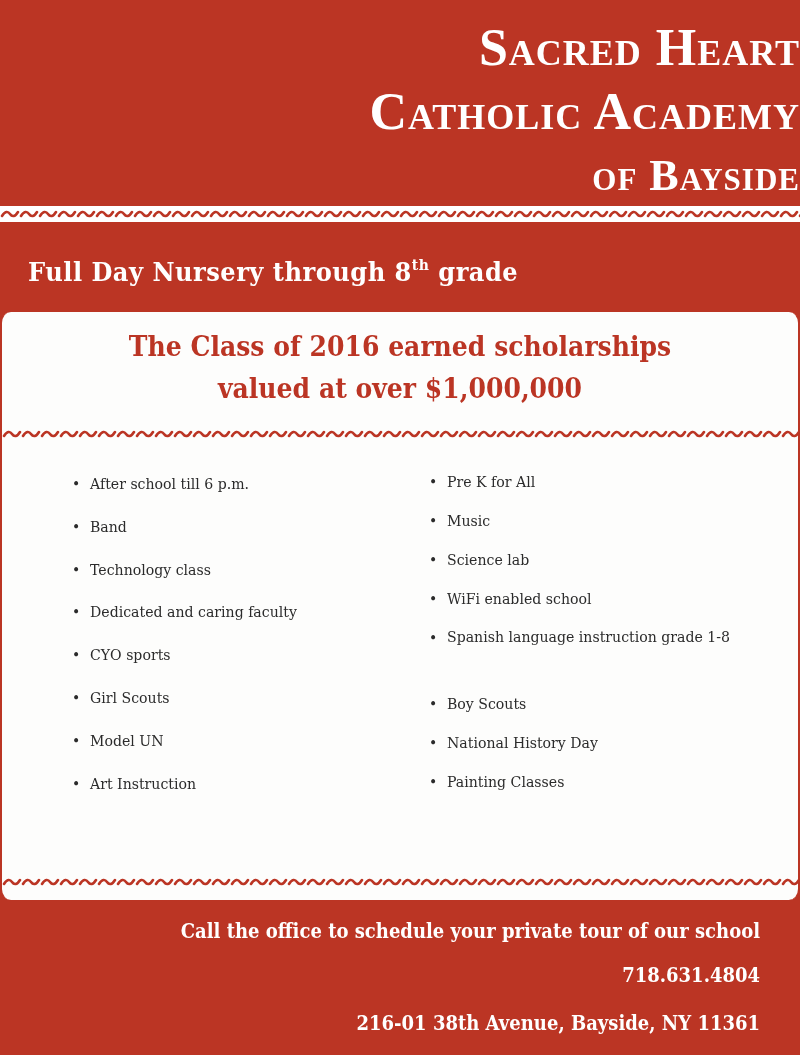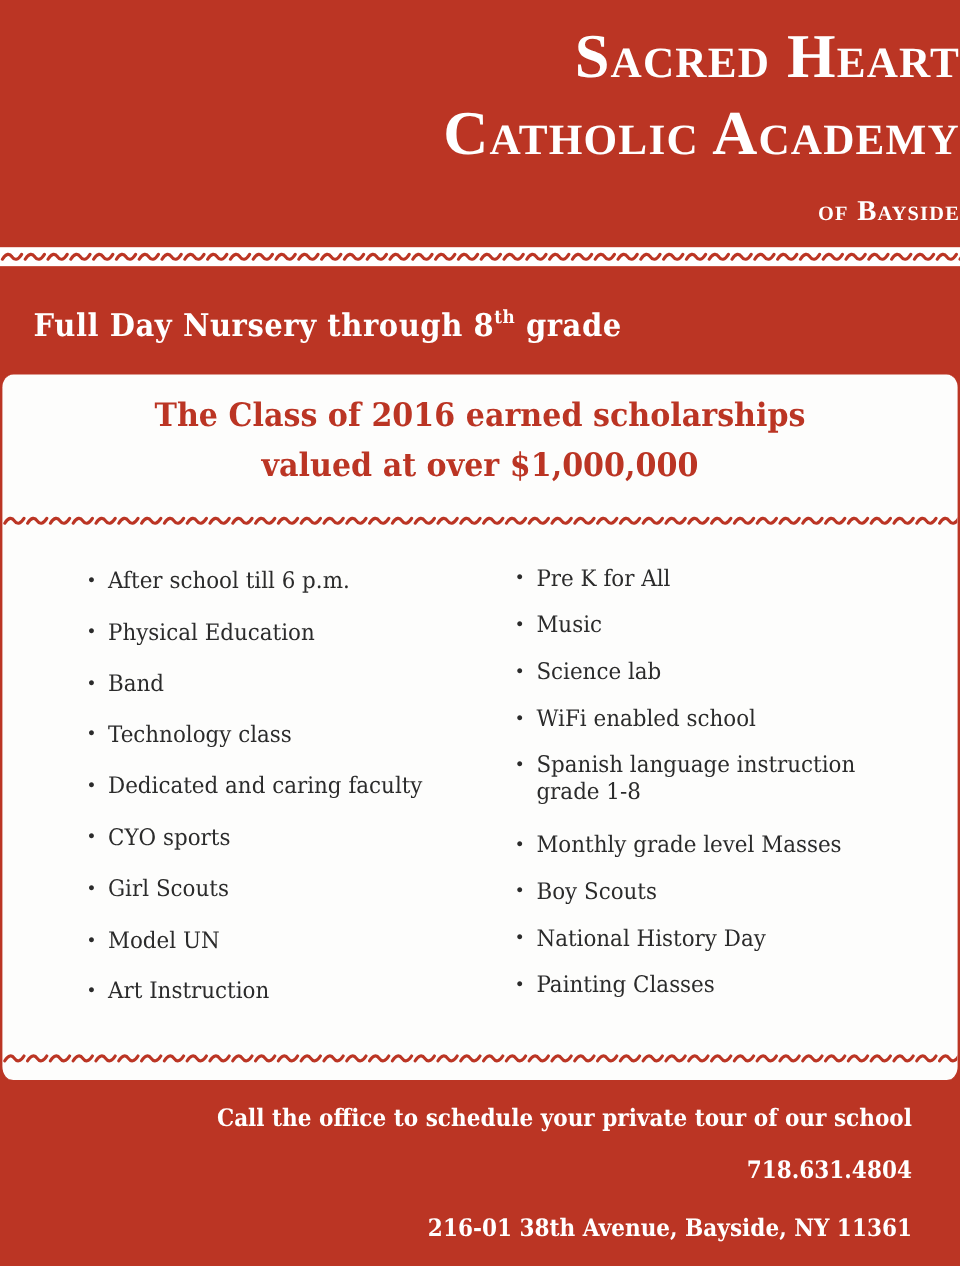--- a/index.html
+++ b/index.html
@@ -6,42 +6,42 @@
     html, body { width: 800px; height: 1055px; background: #bb3524; overflow: hidden; }
     body { position: relative; font-family: "DejaVu Serif", "Liberation Serif", serif; }
 
     .red { background: #bb3524; color: #ffffff; }
 
     
     .header { position: absolute; left: 0; top: 0; width: 800px; height: 206px; text-align: right; }
     .title-line { font-family: "Liberation Serif", "DejaVu Serif", serif; font-weight: bold; color: #fff; font-variant: small-caps; white-space: nowrap; letter-spacing: 1px; }
     .title-1 { position: absolute; left: 0; width: 800px; top: 18px; font-size: 52px; line-height: 60px; }
     .title-2 { position: absolute; left: 0; width: 800px; top: 82px; font-size: 52px; line-height: 60px; }
-    .title-3 { position: absolute; left: 0; width: 800px; top: 154px; font-size: 24px; line-height: 44px; }
+    .title-3 { position: absolute; left: 0; width: 800px; top: 154px; font-size: 44px; line-height: 44px; }
 
     
     .wave { position: absolute; left: 0; width: 800px; height: 16px; overflow: hidden; white-space: nowrap; }
     .wave svg { display: block; }
     .wave-top { top: 206px; background: #ffffff; }
 
     
     .subtitle { position: absolute; left: 0; top: 222px; width: 800px; height: 90px; text-align: center; }
     .subtitle-text { position: absolute; left: 0; width: 800px; top: 254px; font-size: 26px; line-height: 36px; font-weight: bold; color: #fff; letter-spacing: 0.5px; font-family: "DejaVu Serif", serif; transform: scaleX(0.93); }
     .subtitle-text sup { font-size: 15px; vertical-align: 11px; line-height: 0; }
 
     
     .content { position: absolute; left: 0; top: 312px; width: 800px; height: 588px; background: #fdfdfc; border-left: 2px solid #bb3524; border-right: 2px solid #bb3524; border-radius: 11px; }
     .scholar { position: absolute; left: 0; width: 796px; text-align: center; color: #bb3524; font-weight: bold; font-size: 27px; line-height: 40px; font-family: "DejaVu Serif", serif; transform: scaleX(0.93); white-space: nowrap; }
     .scholar-1 { top: 15px; }
     .scholar-2 { top: 57px; }
 
     .wave-mid { top: 114px; left: 0; width: 796px; }
     .wave-bot { top: 562px; left: 0; width: 796px; }
 
-    .list { position: absolute; list-style: none; color: #2b2b2b; font-family: "DejaVu Serif", serif; font-size: 19px; }
+    .list { position: absolute; list-style: none; color: #2b2b2b; font-family: "DejaVu Serif", serif; font-size: 15px; }
     .list li { position: relative; padding-left: 18px; white-space: nowrap; }
     .list li::before { content: "•"; position: absolute; left: 0; top: 0; font-size: 14px; }
     .list-left { left: 70px; top: 160px; }
     .list-left li { height: 42.8px; line-height: 24px; }
     .list-right { left: 427px; top: 158px; }
     .list-right li { height: 39px; line-height: 24px; }
     .list-right li.two-line { height: 66px; }
     .list-right li.two-line span { display: block; white-space: normal; width: 320px; line-height: 23px; }
     .list li span { transform: scaleX(0.94); transform-origin: left center; display: inline-block; }
 
@@ -75,39 +75,37 @@
   <div class="scholar scholar-2">valued at over $1,000,000</div>
 
   <div class="wave wave-mid">
     <svg class="wave-svg" width="796" height="16">
         <path d="M2 10 C 5 5, 8 5, 10 8 S 15 11, 18 6 M21 10 C 24 5, 27 5, 29 8 S 34 11, 37 6 M40 10 C 43 5, 46 5, 48 8 S 53 11, 56 6 M59 10 C 62 5, 65 5, 67 8 S 72 11, 75 6 M78 10 C 81 5, 84 5, 86 8 S 91 11, 94 6 M97 10 C 100 5, 103 5, 105 8 S 110 11, 113 6 M116 10 C 119 5, 122 5, 124 8 S 129 11, 132 6 M135 10 C 138 5, 141 5, 143 8 S 148 11, 151 6 M154 10 C 157 5, 160 5, 162 8 S 167 11, 170 6 M173 10 C 176 5, 179 5, 181 8 S 186 11, 189 6 M192 10 C 195 5, 198 5, 200 8 S 205 11, 208 6 M211 10 C 214 5, 217 5, 219 8 S 224 11, 227 6 M230 10 C 233 5, 236 5, 238 8 S 243 11, 246 6 M249 10 C 252 5, 255 5, 257 8 S 262 11, 265 6 M268 10 C 271 5, 274 5, 276 8 S 281 11, 284 6 M287 10 C 290 5, 293 5, 295 8 S 300 11, 303 6 M306 10 C 309 5, 312 5, 314 8 S 319 11, 322 6 M325 10 C 328 5, 331 5, 333 8 S 338 11, 341 6 M344 10 C 347 5, 350 5, 352 8 S 357 11, 360 6 M363 10 C 366 5, 369 5, 371 8 S 376 11, 379 6 M382 10 C 385 5, 388 5, 390 8 S 395 11, 398 6 M401 10 C 404 5, 407 5, 409 8 S 414 11, 417 6 M420 10 C 423 5, 426 5, 428 8 S 433 11, 436 6 M439 10 C 442 5, 445 5, 447 8 S 452 11, 455 6 M458 10 C 461 5, 464 5, 466 8 S 471 11, 474 6 M477 10 C 480 5, 483 5, 485 8 S 490 11, 493 6 M496 10 C 499 5, 502 5, 504 8 S 509 11, 512 6 M515 10 C 518 5, 521 5, 523 8 S 528 11, 531 6 M534 10 C 537 5, 540 5, 542 8 S 547 11, 550 6 M553 10 C 556 5, 559 5, 561 8 S 566 11, 569 6 M572 10 C 575 5, 578 5, 580 8 S 585 11, 588 6 M591 10 C 594 5, 597 5, 599 8 S 604 11, 607 6 M610 10 C 613 5, 616 5, 618 8 S 623 11, 626 6 M629 10 C 632 5, 635 5, 637 8 S 642 11, 645 6 M648 10 C 651 5, 654 5, 656 8 S 661 11, 664 6 M667 10 C 670 5, 673 5, 675 8 S 680 11, 683 6 M686 10 C 689 5, 692 5, 694 8 S 699 11, 702 6 M705 10 C 708 5, 711 5, 713 8 S 718 11, 721 6 M724 10 C 727 5, 730 5, 732 8 S 737 11, 740 6 M743 10 C 746 5, 749 5, 751 8 S 756 11, 759 6 M762 10 C 765 5, 768 5, 770 8 S 775 11, 778 6 M781 10 C 784 5, 787 5, 789 8 S 794 11, 797 6 M800 10 C 803 5, 806 5, 808 8 S 813 11, 816 6 " fill="none" stroke="#bb3524" stroke-width="2.6" stroke-linecap="round"></path>
       </svg>
   </div>
 
   <ul class="list list-left">
     <li><span>After school till 6 p.m.</span></li>
-    <li><span>Physical Education</span></li>
     <li><span>Band</span></li>
     <li><span>Technology class</span></li>
     <li><span>Dedicated and caring faculty</span></li>
     <li><span>CYO sports</span></li>
     <li><span>Girl Scouts</span></li>
     <li><span>Model UN</span></li>
     <li><span>Art Instruction</span></li>
   </ul>
 
   <ul class="list list-right">
     <li><span>Pre K for All</span></li>
     <li><span>Music</span></li>
     <li><span>Science lab</span></li>
     <li><span>WiFi enabled school</span></li>
     <li class="two-line">
         <span>Spanish language instruction grade 1-8</span>
       </li>
-    <li><span>Monthly grade level Masses</span></li>
     <li><span>Boy Scouts</span></li>
     <li><span>National History Day</span></li>
     <li><span>Painting Classes</span></li>
   </ul>
 
   <div class="wave wave-bot">
     <svg class="wave-svg" width="796" height="16">
         <path d="M2 10 C 5 5, 8 5, 10 8 S 15 11, 18 6 M21 10 C 24 5, 27 5, 29 8 S 34 11, 37 6 M40 10 C 43 5, 46 5, 48 8 S 53 11, 56 6 M59 10 C 62 5, 65 5, 67 8 S 72 11, 75 6 M78 10 C 81 5, 84 5, 86 8 S 91 11, 94 6 M97 10 C 100 5, 103 5, 105 8 S 110 11, 113 6 M116 10 C 119 5, 122 5, 124 8 S 129 11, 132 6 M135 10 C 138 5, 141 5, 143 8 S 148 11, 151 6 M154 10 C 157 5, 160 5, 162 8 S 167 11, 170 6 M173 10 C 176 5, 179 5, 181 8 S 186 11, 189 6 M192 10 C 195 5, 198 5, 200 8 S 205 11, 208 6 M211 10 C 214 5, 217 5, 219 8 S 224 11, 227 6 M230 10 C 233 5, 236 5, 238 8 S 243 11, 246 6 M249 10 C 252 5, 255 5, 257 8 S 262 11, 265 6 M268 10 C 271 5, 274 5, 276 8 S 281 11, 284 6 M287 10 C 290 5, 293 5, 295 8 S 300 11, 303 6 M306 10 C 309 5, 312 5, 314 8 S 319 11, 322 6 M325 10 C 328 5, 331 5, 333 8 S 338 11, 341 6 M344 10 C 347 5, 350 5, 352 8 S 357 11, 360 6 M363 10 C 366 5, 369 5, 371 8 S 376 11, 379 6 M382 10 C 385 5, 388 5, 390 8 S 395 11, 398 6 M401 10 C 404 5, 407 5, 409 8 S 414 11, 417 6 M420 10 C 423 5, 426 5, 428 8 S 433 11, 436 6 M439 10 C 442 5, 445 5, 447 8 S 452 11, 455 6 M458 10 C 461 5, 464 5, 466 8 S 471 11, 474 6 M477 10 C 480 5, 483 5, 485 8 S 490 11, 493 6 M496 10 C 499 5, 502 5, 504 8 S 509 11, 512 6 M515 10 C 518 5, 521 5, 523 8 S 528 11, 531 6 M534 10 C 537 5, 540 5, 542 8 S 547 11, 550 6 M553 10 C 556 5, 559 5, 561 8 S 566 11, 569 6 M572 10 C 575 5, 578 5, 580 8 S 585 11, 588 6 M591 10 C 594 5, 597 5, 599 8 S 604 11, 607 6 M610 10 C 613 5, 616 5, 618 8 S 623 11, 626 6 M629 10 C 632 5, 635 5, 637 8 S 642 11, 645 6 M648 10 C 651 5, 654 5, 656 8 S 661 11, 664 6 M667 10 C 670 5, 673 5, 675 8 S 680 11, 683 6 M686 10 C 689 5, 692 5, 694 8 S 699 11, 702 6 M705 10 C 708 5, 711 5, 713 8 S 718 11, 721 6 M724 10 C 727 5, 730 5, 732 8 S 737 11, 740 6 M743 10 C 746 5, 749 5, 751 8 S 756 11, 759 6 M762 10 C 765 5, 768 5, 770 8 S 775 11, 778 6 M781 10 C 784 5, 787 5, 789 8 S 794 11, 797 6 M800 10 C 803 5, 806 5, 808 8 S 813 11, 816 6 " fill="none" stroke="#bb3524" stroke-width="2.6" stroke-linecap="round"></path>
       </svg>
   </div>

